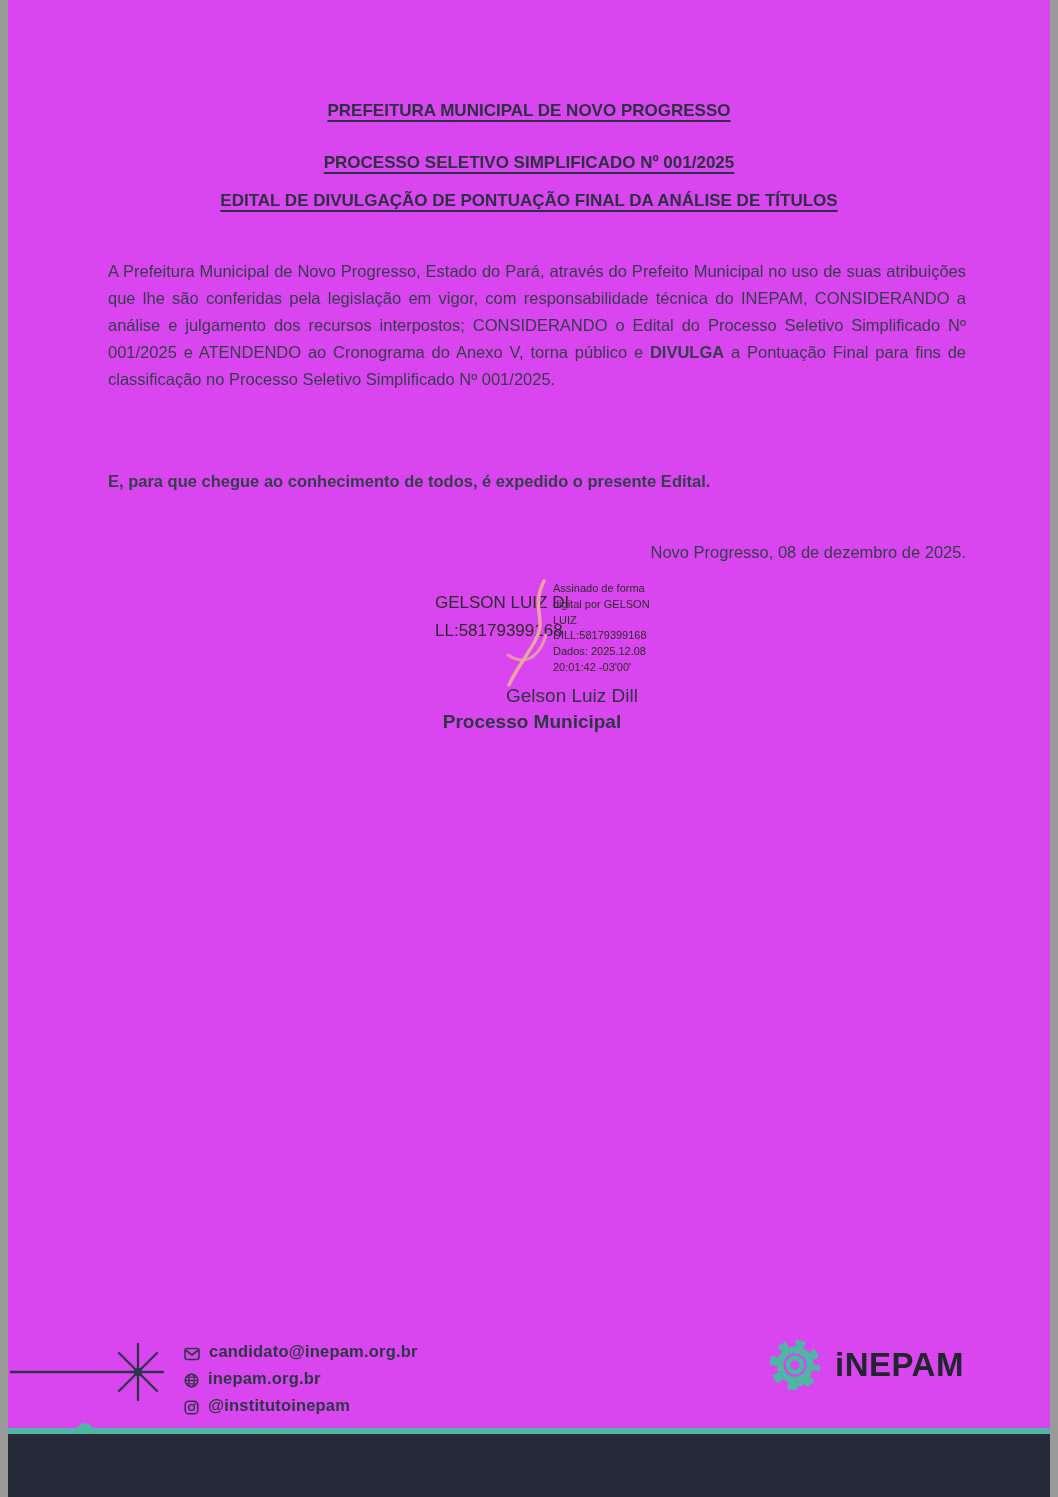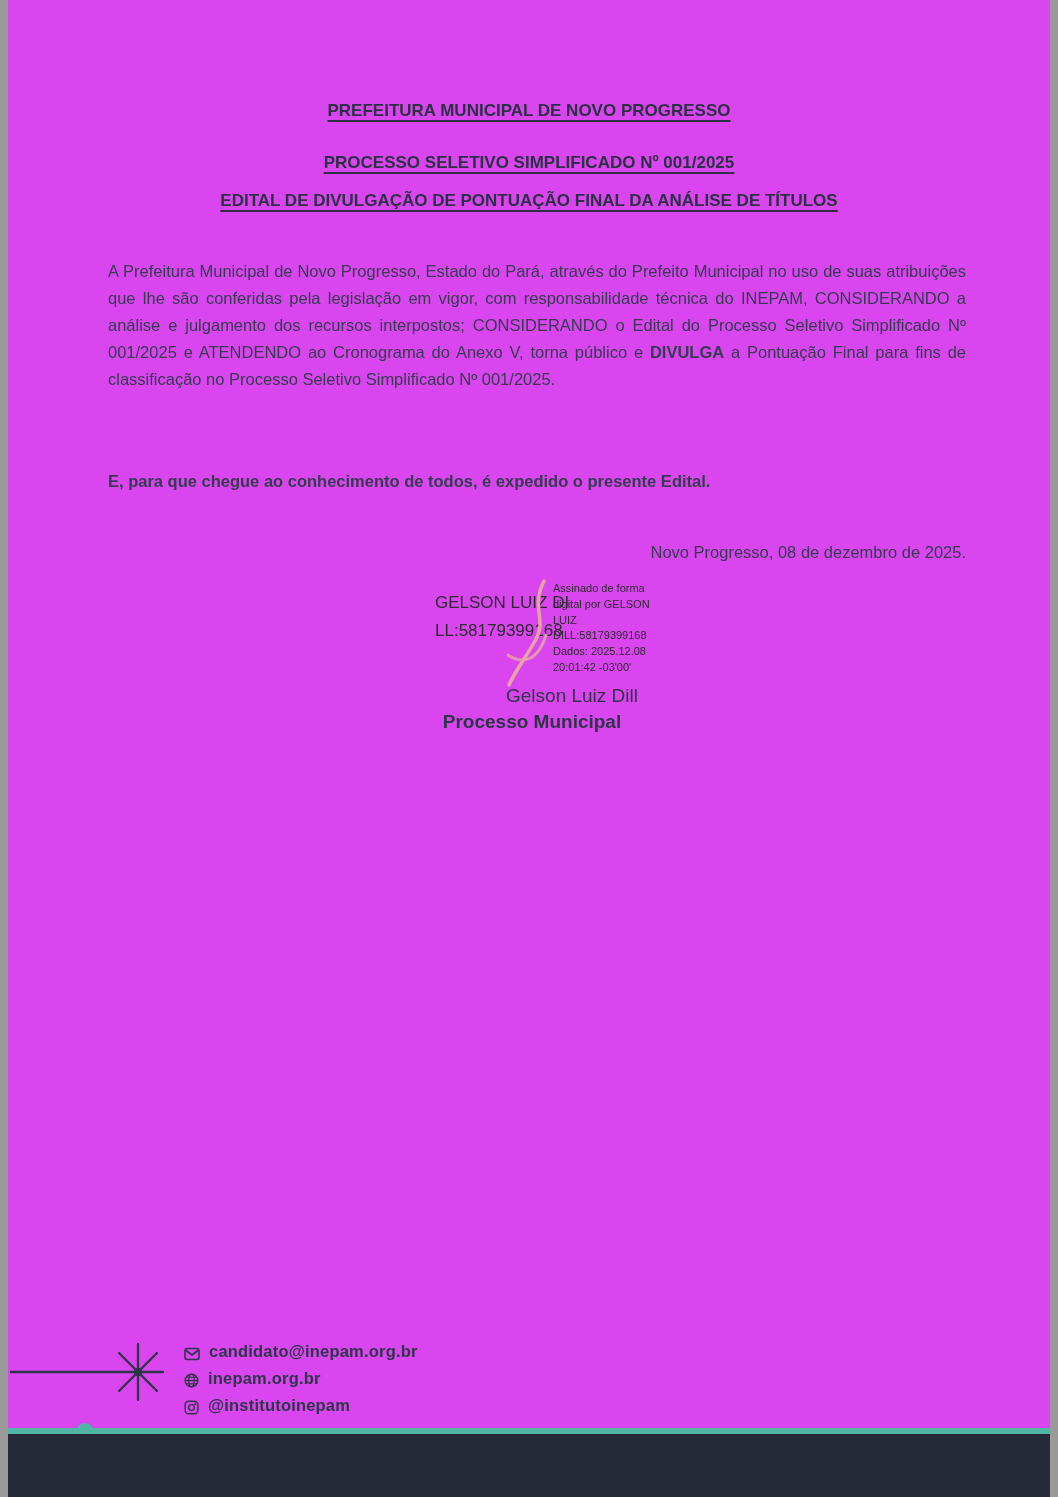--- a/index.html
+++ b/index.html
@@ -144,18 +144,29 @@
     <div class="contact-row">
       <svg width="15" height="15" viewBox="0 0 15 15">
         <rect x="1.2" y="1.2" width="12.6" height="12.6" rx="3.4" fill="none" stroke="#2e3547" stroke-width="1.5"></rect>
         <circle cx="7.5" cy="7.5" r="2.9" fill="none" stroke="#2e3547" stroke-width="1.4"></circle>
         <circle cx="11.1" cy="3.9" r="1" fill="#2e3547"></circle>
       </svg>
       <span class="txt">@institutoinepam</span>
     </div>
   </div>
 
+  <div class="logo">
+    <svg width="58" height="58" viewBox="0 0 60 60">
+      <g fill="none" stroke="#4fb5a5">
+        <circle cx="30" cy="30" r="21.5" stroke-width="9" stroke-dasharray="9 8.4" stroke-dashoffset="3"></circle>
+        <circle cx="30" cy="30" r="15.5" stroke-width="7"></circle>
+        <circle cx="30" cy="30" r="7.2" stroke-width="5"></circle>
+      </g>
+      <path d="M42,44 C38,49 33,51 27,51" fill="none" stroke="#4fb5a5" stroke-width="5" stroke-linecap="round"></path>
+    </svg>
+    <span class="logo-text">iNEPAM</span>
+  </div>
 
   <div class="teal-line"></div>
   <div class="teal-dot"></div>
   <div class="footer-bar"></div>
 
 </div>
 
 </body></html>

